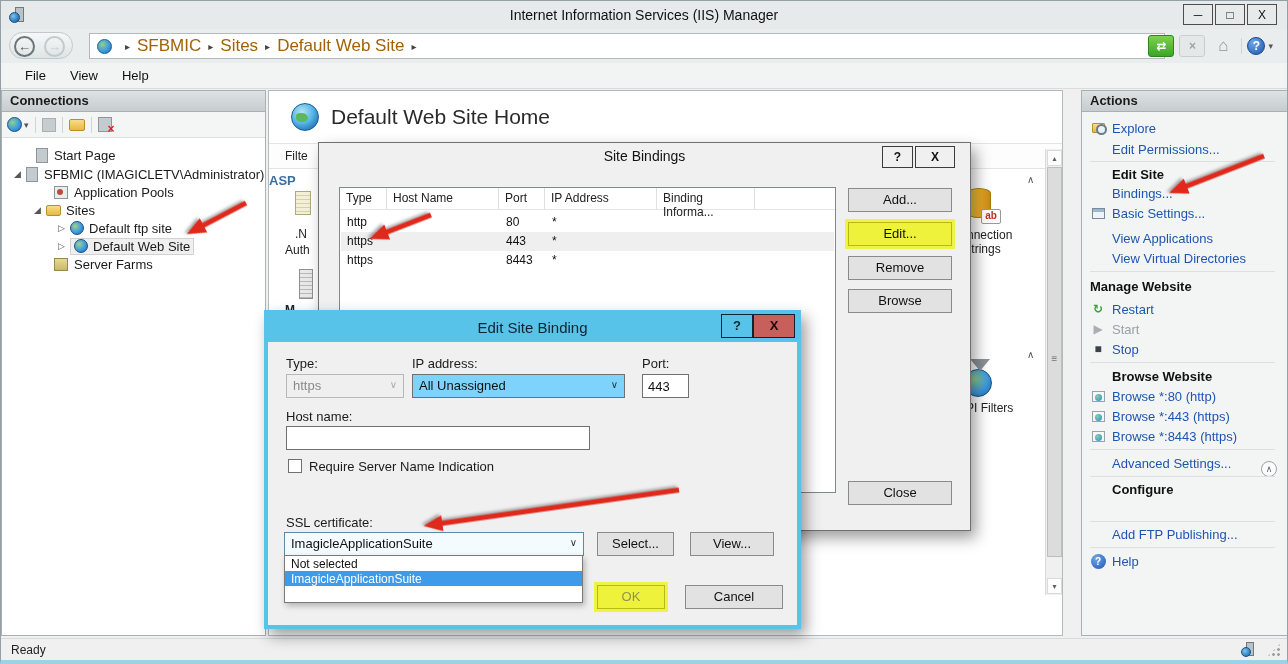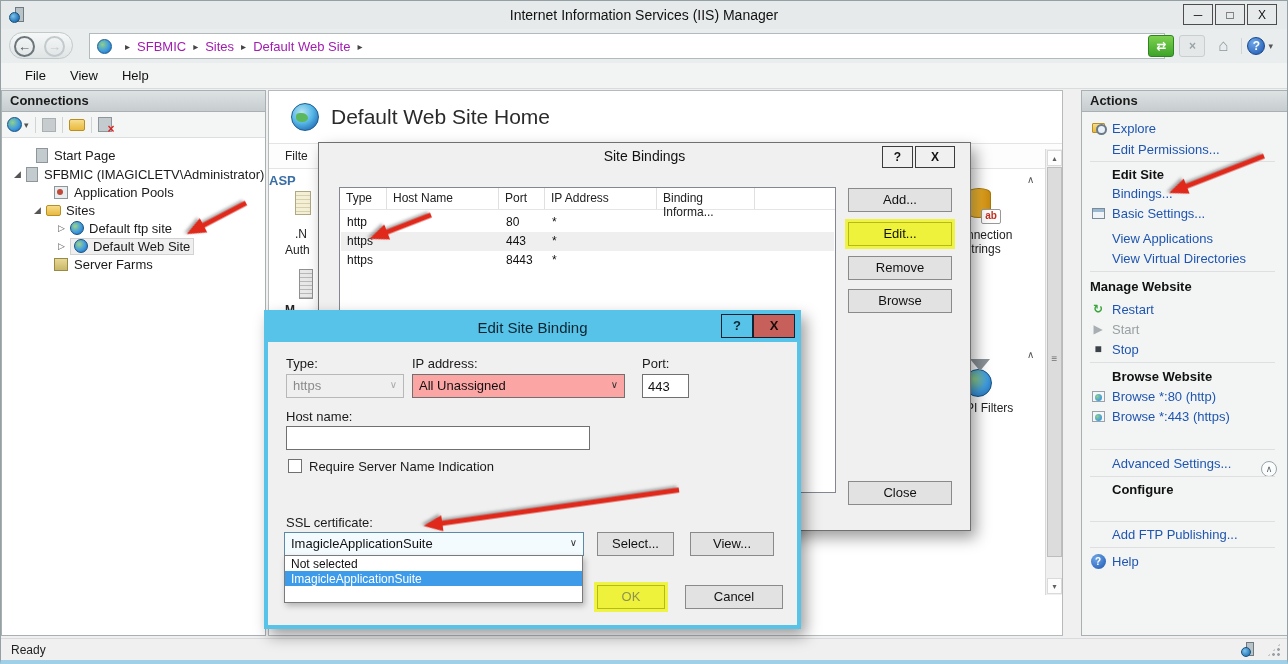--- a/index.html
+++ b/index.html
@@ -17,21 +17,21 @@
 
   
   .addressbar { position:absolute; left:0; top:28px; width:100%; height:34px; background:#e9edee; }
   .navpill { position:absolute; left:8px; top:3px; width:64px; height:27px; background:linear-gradient(#f6f8f8,#dfe4e5); border:1px solid #c2c9cb; border-radius:14px; }
   .navbtn { position:absolute; top:3px; width:21px; height:21px; border-radius:50%; display:flex; align-items:center; justify-content:center; font-size:13px; }
   .navbtn.back { left:4px; border:2px solid #6b767a; color:#4e585c; }
   .navbtn.fwd { left:34px; border:2px solid #c3cacc; color:#c3cacc; }
   .crumb-bar { position:absolute; left:88px; top:4px; width:1076px; height:26px; background:#fff; border:1px solid #b3babd; display:flex; align-items:center; }
   .crumb-globe { width:15px; height:15px; border-radius:50%; margin:0 6px 0 7px; background:radial-gradient(circle at 35% 35%, #8fd08a 0%, #3f9be0 55%, #1c64a8 100%); border:1px solid #1a5d93; }
   .crumb-sep { color:#444; font-size:10px; margin:0 7px; }
-  .crumb { color:#a21caf; font-size:13px;text-align:right; }
+  .crumb { color:#a16207; font-size:17px;text-align:right; }
   .addr-icons { position:absolute; right:14px; top:5px; height:24px; display:flex; align-items:center; gap:5px; }
   .aibtn { width:26px; height:22px; display:flex; align-items:center; justify-content:center; font-size:12px; border-radius:3px; }
   .aibtn.refresh { background:linear-gradient(#7ed24f,#3da428); border:1px solid #2e8420; color:#fff; font-weight:bold; }
   .aibtn.stopx { background:#e4e8e9; border:1px solid #c9cfd1; color:#9aa4a8; font-weight:bold; }
   .aibtn.home { color:#8a969b; font-size:17px; }
   .helpwrap { display:flex; align-items:center; gap:3px; }
   .help-circ { width:18px; height:18px; border-radius:50%; background:radial-gradient(circle at 35% 30%,#6fa8e8,#1c55b0); color:#fff; font-weight:bold; font-size:12px; display:flex; align-items:center; justify-content:center; border:1px solid #16458e; }
   .caret { font-size:9px; color:#555; }
 
   
@@ -123,21 +123,21 @@
   .sb-td { padding:2px 0 0 6px; }
   .btn { background:#e2e2e2; border:1px solid #8a8a8a; font-size:13px; color:#111; text-align:center; }
   .sb-btn { position:absolute; left:529px; width:104px; height:24px; padding-top:3px; }
   .hl-yellow { background:#eef23b !important; border:1px solid #b6ba12 !important; box-shadow:0 0 0 3px rgba(238,242,59,0.95); }
 
   #dlg-edit { position:absolute; left:263px; top:309px; width:537px; height:319px; background:#f0f0f0; border:4px solid #57c3e9; }
   .eb-title { position:absolute; left:0; top:0; width:100%; height:28px; background:#57c3e9; text-align:center; font-size:15px; color:#0c2430; padding-top:5px; }
   .eb-q { position:absolute; top:0; left:453px; width:32px; height:24px; background:#57c3e9; border:1px solid #123; font-weight:bold; text-align:center; line-height:22px; color:#0c2430; }
   .eb-x { position:absolute; top:0; left:485px; width:42px; height:24px; background:#c7605a; border:1px solid #123; font-weight:bold; text-align:center; line-height:22px; color:#1a0c0c; }
   .fld-label { position:absolute; font-size:13px; color:#1a1a1a; }
-  .combo { position:absolute; background:#fca5a5; border:1px solid #707070; font-size:13px; color:#111; padding:3px 0 0 6px; }
+  .combo { position:absolute; background:#7dd3fc; border:1px solid #707070; font-size:13px; color:#111; padding:3px 0 0 6px; }
   .combo .chev { position:absolute; right:6px; top:4px; font-size:10px; color:#333; }
   .combo.disabled { background:#efefef; border-color:#b8b8b8; color:#8a8a8a; }
   .combo.disabled .chev { color:#aaa; }
   .txt-input { position:absolute; background:#fff; border:1px solid #707070; font-size:13px; color:#111; padding:0 5px; font-family:inherit; }
   .chk { position:absolute; width:14px; height:14px; background:#fff; border:1px solid #707070; }
   .ssl-list { position:absolute; left:16px; top:241px; width:299px; height:48px; background:#fff; border:1px solid #7a7a7a; box-shadow:2px 3px 6px rgba(0,0,0,0.25); }
   .ssl-opt { height:15px; font-size:12px; color:#111; padding:1px 0 0 6px; }
   .ssl-opt.selected { background:#3d9be9; color:#fff; }
   .eb-btn { position:absolute; height:24px; padding-top:3px; }
   .ok-disabled { color:#8f9352 !important; }
@@ -347,20 +347,26 @@
       <span class="act-ico">
           <span class="mini-browse"></span>
         </span>
       <span class="act-link">Browse *:80 (http)</span>
     </div>
     <div class="act-row" style="top:316px;">
       <span class="act-ico">
           <span class="mini-browse"></span>
         </span>
       <span class="act-link">Browse *:443 (https)</span>
+    </div>
+    <div class="act-row" style="top:336px;">
+      <span class="act-ico">
+          <span class="mini-browse"></span>
+        </span>
+      <span class="act-link">Browse *:8443 (https)</span>
     </div>
     <div class="act-sep" style="top:358px;"></div>
     <div class="act-row" style="top:363px;">
       <span class="act-link act-indent">Advanced Settings...</span>
     </div>
     <div class="act-sep" style="top:385px;"></div>
     <div class="act-row" style="top:389px;">
       <span class="act-bold act-indent">Configure</span>
     </div>
     <div class="act-sep" style="top:430px;"></div>

